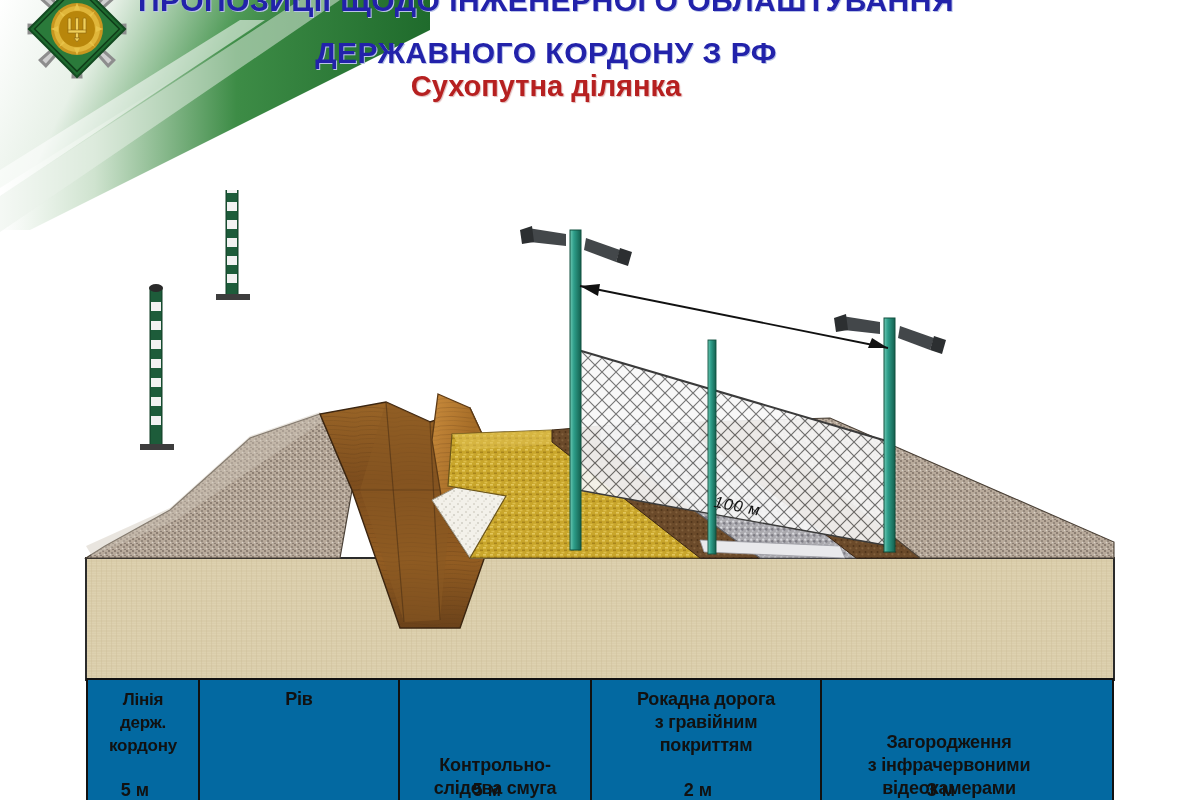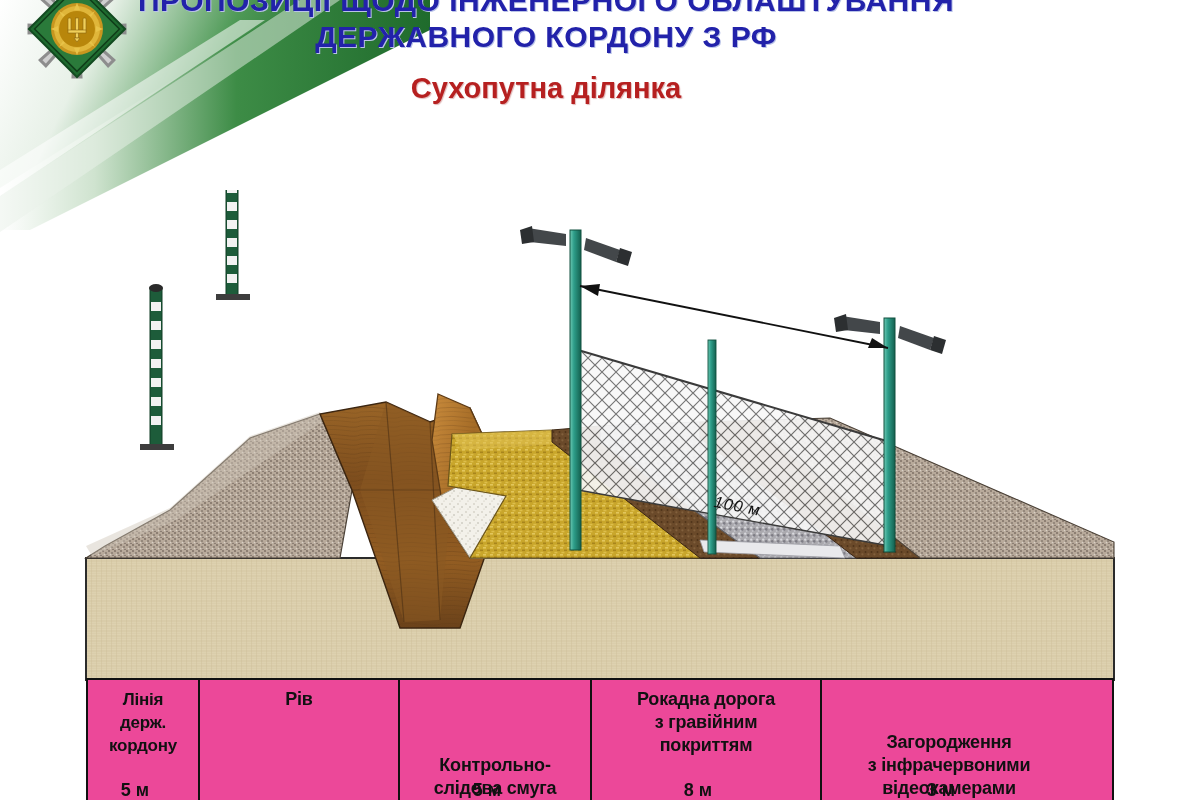--- a/index.html
+++ b/index.html
@@ -22,23 +22,22 @@
 
   
   .title-block{position:absolute;left:0;top:0;width:1092px;text-align:center;}
   .title-main{
     font-size:30px;font-weight:bold;color:#2222aa;
     letter-spacing:.5px;line-height:34px;
     font-family:"Liberation Sans","DejaVu Sans",sans-serif;
     text-shadow:1px 1px 0 #b9c3e8;
   }
   .title-line1{margin-top:-16px;}
-  .title-line2{margin-top:2px;}
+  .title-line2{margin-top:18px;}
   .title-sub{
-    margin-top:18px;
     font-size:29px;font-weight:bold;color:#b62020;
     text-shadow:1px 1px 1px #e0b7b7;
   }
   .title-sub2{
     margin-top:12px;
     font-size:26px;font-style:italic;color:#1a1a1a;
     font-family:"Liberation Sans","DejaVu Sans",sans-serif;
   }
 
   
@@ -49,21 +48,21 @@
     position:absolute;left:716px;top:303px;
     font-size:16px;font-style:italic;color:#111;
     transform:rotate(11deg);transform-origin:left top;
     font-family:"Liberation Sans","DejaVu Sans",sans-serif;
     letter-spacing:1px;
   }
 
   
   .legend{
     position:absolute;left:86px;top:678px;width:1028px;height:122px;
-    background:#ec4899;border:2px solid #111;border-bottom:none;
+    background:#0369a1;border:2px solid #111;border-bottom:none;
     display:flex;box-sizing:border-box;
   }
   .legend-col{
     border-right:2px solid #111;
     box-sizing:border-box;
     display:flex;flex-direction:column;
     align-items:center;
     padding-top:8px;
     position:relative;
   }
@@ -368,21 +367,21 @@
     </div>
     <div class="legend-col c2">
       <div class="legend-name">Рів</div>
     </div>
     <div class="legend-col c3">
       <div class="legend-name">Контрольно-<br>слідова смуга</div>
       <div class="legend-value">5 м</div>
     </div>
     <div class="legend-col c4">
       <div class="legend-name">Рокадна дорога<br>з гравійним<br>покриттям</div>
-      <div class="legend-value">8 м</div>
+      <div class="legend-value">2 м</div>
     </div>
     <div class="legend-col c5">
       <div class="legend-name">Загородження<br>з інфрачервоними<br>відеокамерами</div>
       <div class="legend-value">3 м</div>
     </div>
   </div>
 
 </div>
 
 </body></html>

